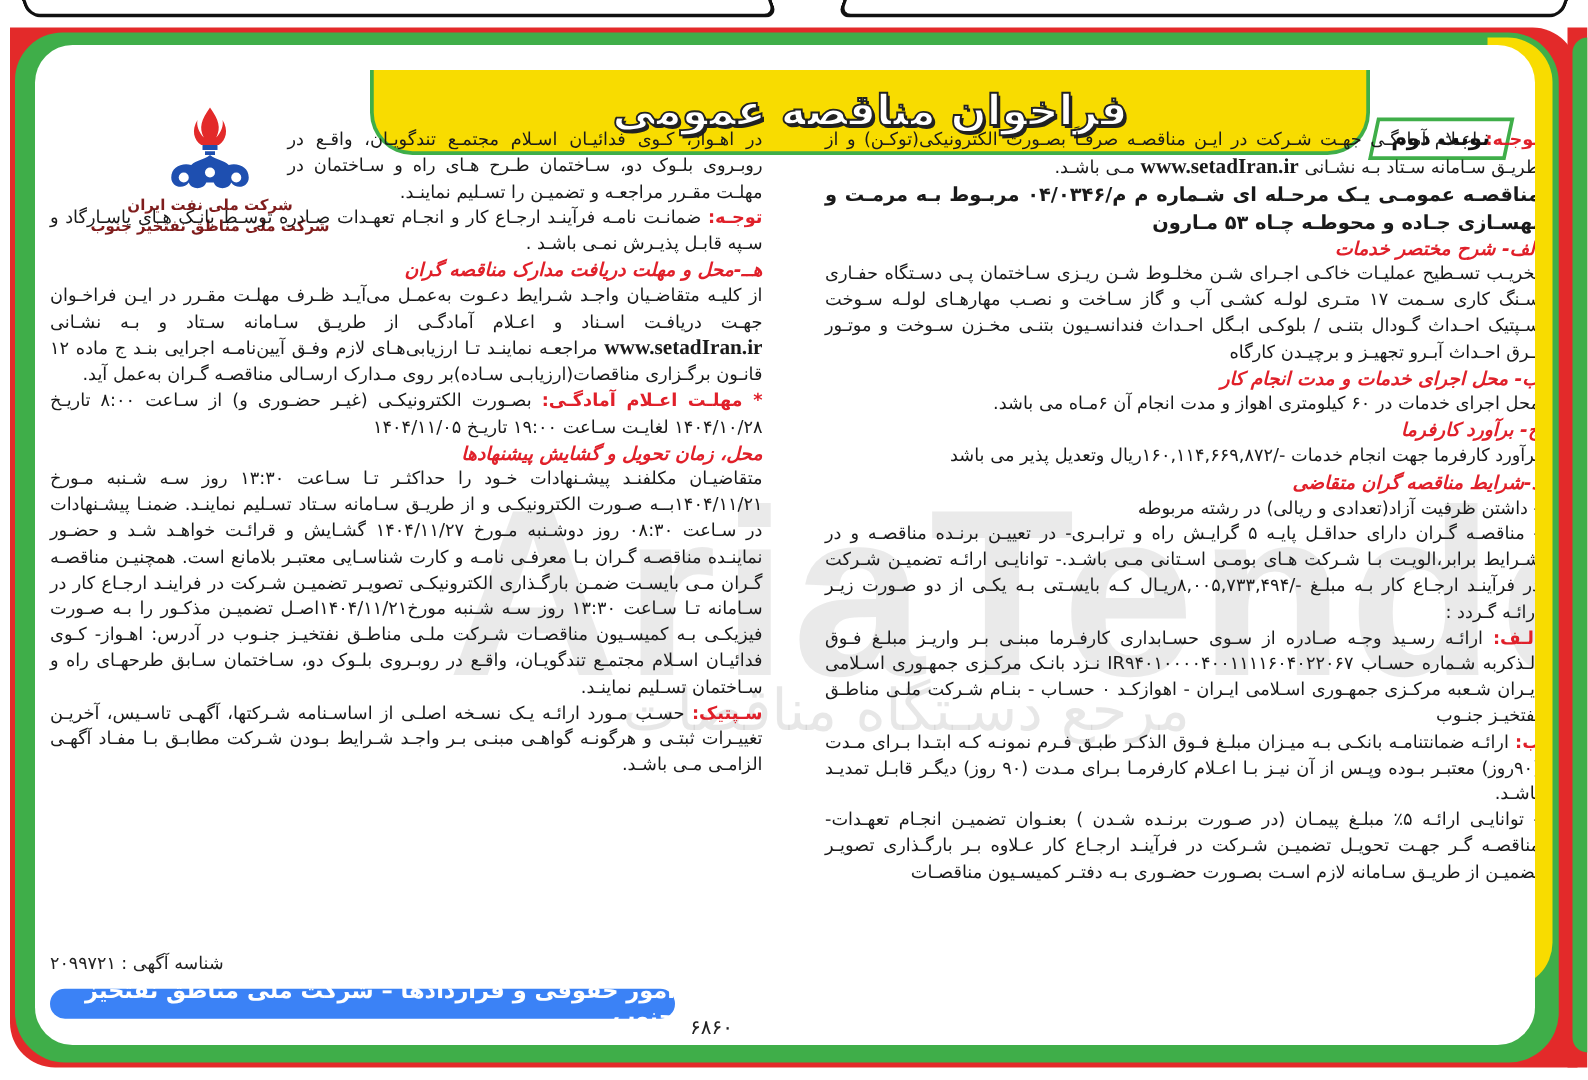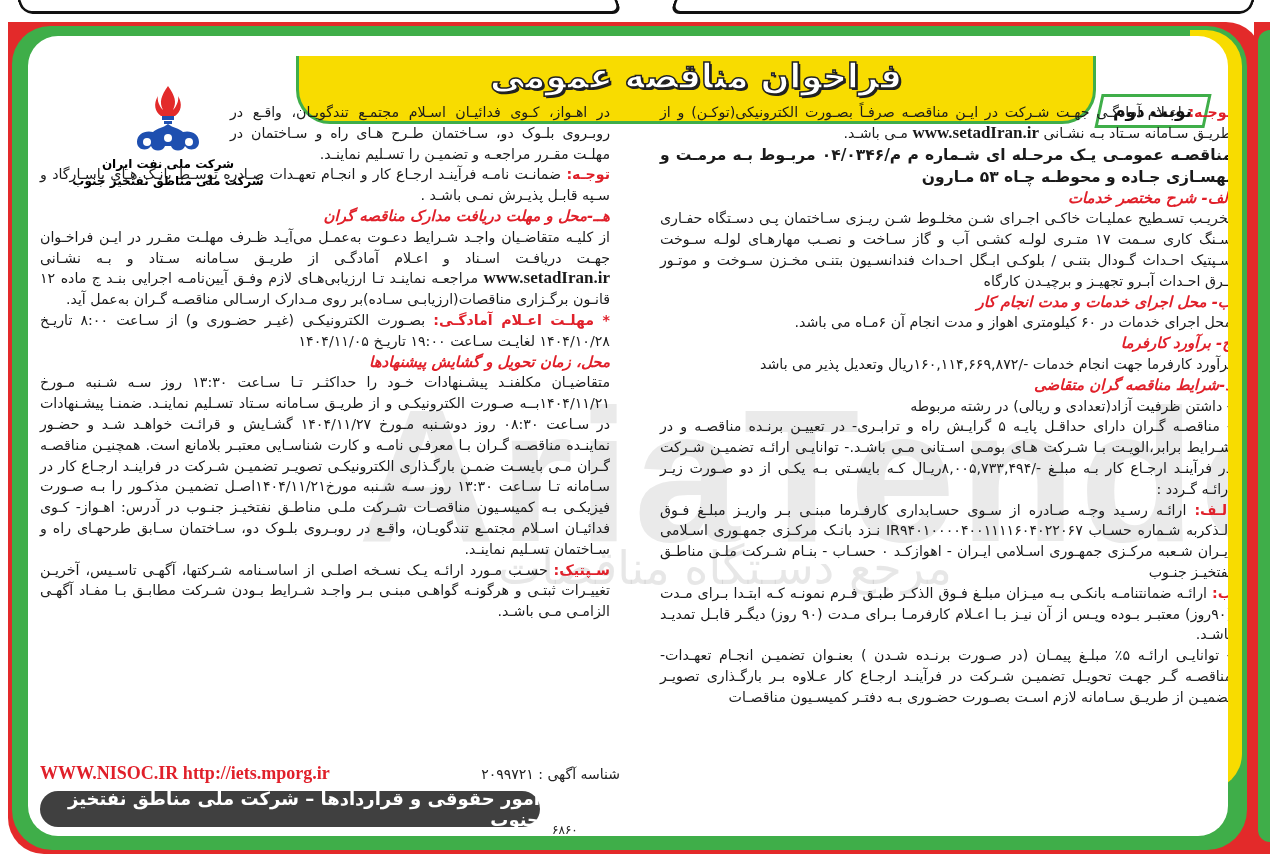--- a/index.html
+++ b/index.html
@@ -14,48 +14,48 @@
 
   .frame-red { position: absolute; top: 22px; left: 8px; width: 1254px; height: 832px; background: #e32a2a; border-radius: 0 36px 0 36px; }
   .frame-green { position: absolute; top: 26px; left: 12px; width: 1235px; height: 824px; background: #3fae49; border-radius: 38px 40px 40px 40px; }
   .frame-yellow { position: absolute; top: 30px; left: 1190px; width: 52px; height: 760px; background: #f8dc00; border-radius: 0 36px 36px 0; }
   .right-red-strip { position: absolute; top: 22px; left: 1254px; width: 16px; height: 832px; background: #e32a2a; }
   .right-green-strip { position: absolute; top: 30px; left: 1258px; width: 12px; height: 812px; background: #3fae49; border-radius: 20px 0 0 20px; }
 
   .paper { position: absolute; top: 36px; left: 28px; width: 1200px; height: 800px; background: #ffffff; border-radius: 30px; overflow: hidden; }
 
   .title-banner { position: absolute; top: 20px; left: 268px; width: 800px; height: 68px; background: #f8dc00;
-                  border: 3px solid #3fae49; border-top: none; border-radius: 0 0 34px 34px; display: flex; justify-content: center; }
+                  border: 3px solid #3fae49; border-top: none; border-radius: 0 0 34px 34px; display: flex; align-items: center; justify-content: center; }
   .title-text { font-family: "DejaVu Sans", sans-serif; font-weight: bold; font-size: 34px; color: #fff;
                 -webkit-text-stroke: 1.5px #222; text-shadow: 2px 2px 0 #222; direction: rtl; letter-spacing: 1px; }
 
   .round-badge { position: absolute; top: 58px; left: 1070px; width: 110px; height: 34px; border: 3px solid #3fae49;
                  background: #fff; display: flex; align-items: center; justify-content: center; transform: skewX(-12deg); }
   .round-badge span { transform: skewX(12deg); font-weight: bold; font-size: 17px; color: #111; direction: rtl; }
 
   .logo { position: absolute; top: 46px; left: 40px; width: 200px; text-align: center; }
   .logo svg { display: block; margin: 0 auto; }
-  .logo-name { font-weight: bold; font-size: 12px; color: #000000; direction: rtl; line-height: 17px; }
+  .logo-name { font-weight: bold; font-size: 12px; color: #7f1d1d; direction: rtl; line-height: 17px; }
 
   .col { position: absolute; direction: rtl; text-align: justify; text-align-last: right; font-size: 14.2px; line-height: 20.8px; color: #1a1a1a; }
 
   .hdr-red { color: #e0202a; font-weight: bold; font-size: 15px; font-style: italic; }
   .kw-red { color: #e0202a; font-weight: bold; }
   .url { font-family: "Liberation Serif", serif; font-weight: bold; font-size: 17px; direction: ltr; unicode-bidi: embed; }
   .big-bold { font-weight: bold; font-size: 15.5px; line-height: 22px; }
   p { margin: 0; }
 
   .links-row { position: absolute; top: 763px; left: 40px; width: 580px; display: flex; justify-content: space-between; align-items: center; }
   .links { font-family: "Liberation Serif", serif; font-weight: bold; font-size: 18px; color: #e0202a; direction: ltr; }
   .ad-id { font-size: 14px; color: #222; direction: rtl; }
 
-  .footer-pill { position: absolute; top: 791px; left: 40px; width: 500px; height: 36px; background: #404040; border-radius: 18px;
+  .footer-pill { position: absolute; top: 791px; left: 40px; width: 500px; height: 24px; background: #3b82f6; border-radius: 18px;
                  display: flex; align-items: center; justify-content: center; }
   .footer-pill span { color: #fff; font-weight: bold; font-size: 18px; direction: rtl; }
-  .code { position: absolute; top: 810px; left: 552px; font-size: 12px; color: #222; margin-top: 11px; }
+  .code { position: absolute; top: 810px; left: 552px; font-size: 16px; color: #222; }
 
   .watermark { position: absolute; top: 330px; left: 330px; font-family: "Liberation Sans", sans-serif; font-weight: bold;
                font-size: 190px; color: rgba(160,160,160,0.22); letter-spacing: 4px; pointer-events: none; }
   .watermark-sub { position: absolute; top: 505px; left: 470px; font-size: 46px; color: rgba(160,160,160,0.25); direction: rtl; pointer-events: none; }
 </style>
 </head>
 <body>
 
 <div class="top-strip">
   <div class="tab-shape tab-left"></div>
@@ -141,21 +141,20 @@
     </p>
     <p class="hdr-red">محل، زمان تحویل و گشایش پیشنهادها</p>
     <p>متقاضیـان مکلفنـد پیشـنهادات خـود را حداکثـر تـا سـاعت ۱۳:۳۰ روز  سـه شـنبه مـورخ ۱۴۰۴/۱۱/۲۱بــه صـورت الکترونیکـی و از طریـق سـامانه سـتاد تسـلیم نماینـد. ضمنـا پیشـنهادات در سـاعت ۰۸:۳۰ روز دوشـنبه مـورخ  ۱۴۰۴/۱۱/۲۷ گشـایش و قرائـت خواهـد شـد و حضـور نماینـده مناقصـه گـران بـا معرفـی نامـه و کارت شناسـایی معتبـر بلامانع است. همچنیـن مناقصـه گـران مـی بایسـت ضمـن بارگـذاری الکترونیکـی تصویـر تضمیـن شـرکت در فراینـد ارجـاع کار در سـامانه تـا سـاعت ۱۳:۳۰ روز  سـه شـنبه مورخ۱۴۰۴/۱۱/۲۱اصـل تضمیـن مذکـور را بـه صـورت فیزیکـی بـه کمیسـیون مناقصـات شـرکت ملـی مناطـق نفتخیـز جنـوب در آدرس: اهـواز- کـوی فدائیـان اسـلام مجتمـع تندگویـان، واقـع در روبـروی بلـوک دو، سـاختمان سـابق طرحهـای راه و سـاختمان تسـلیم نماینـد.</p>
     <p>
       <span class="kw-red">سـپتیک:</span>
       <span>حسـب مـورد ارائـه یـک نسـخه اصلـی از اساسـنامه شـرکتها، آگهـی تاسـیس، آخریـن تغییـرات ثبتـی و هرگونـه گواهـی مبنـی بـر واجـد شـرایط بـودن شـرکت مطابـق بـا مفـاد آگهـی الزامـی مـی باشـد.</span>
     </p>
   </div>
 
   <div class="links-row" style="top:727px; left:12px;">
-    <span class="links">WWW.NISOC.IR  http://iets.mporg.ir</span>
     <span class="ad-id">شناسه آگهی : ۲۰۹۹۷۲۱</span>
   </div>
 
   <div class="footer-pill" style="top:755px; left:12px;">
     <span>امور حقوقی و قراردادها – شرکت ملی مناطق نفتخیز جنوب</span>
   </div>
   <div class="code" style="top:776px; left:524px;">۶۸۶۰</div>
 </div>
 
 </body></html>

